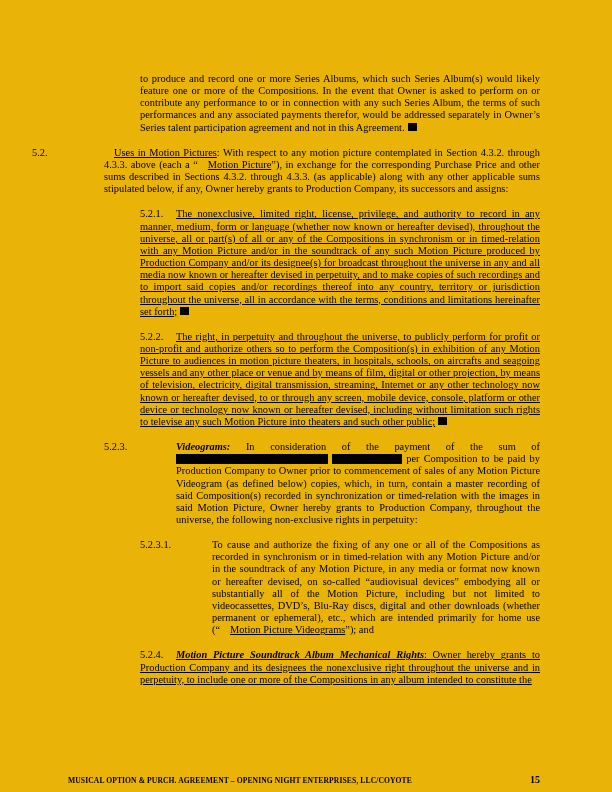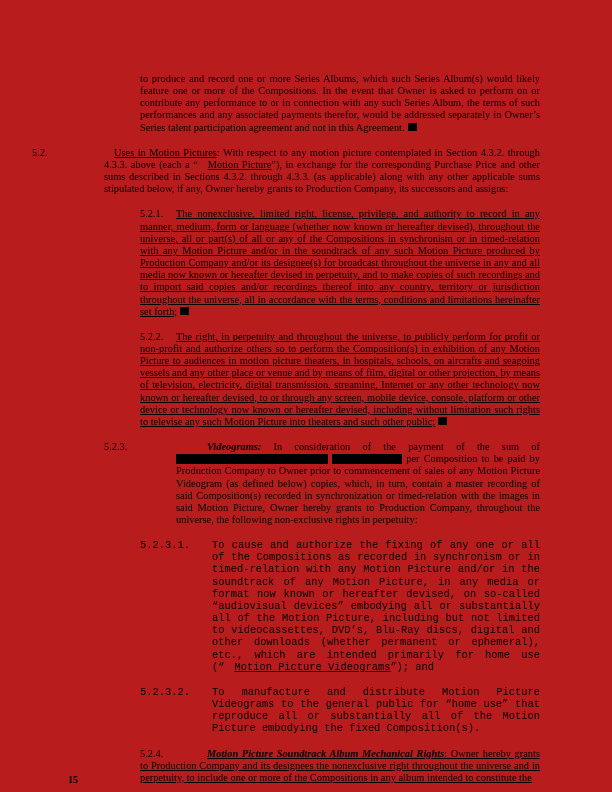--- a/index.html
+++ b/index.html
@@ -4,40 +4,40 @@
 <style>
   * { margin: 0; padding: 0; box-sizing: border-box; }
   html, body { width: 612px; height: 792px; }
   body {
     background: #ffffff;
     color: #000000;
     font-family: "Liberation Serif", serif;
     position: relative;
     overflow: hidden;
   }
-  .page { position: absolute; inset: 0; background: #b91c1c; }
+  .page { position: absolute; inset: 0; background: #eab308; }
   .doc { position: absolute; top: 73px; left: 0; right: 0; }
   p.para {
     font-size: 10.4px;
     line-height: 12.15px;
     text-align: justify;
     margin-right: 72px;
     margin-bottom: 13px;
     color: #000;
   }
   .num { display: inline-block; width: 36px; }
   
   .p-cont { margin-left: 140px; }
   .p-l1  { margin-left: 104px; text-indent: -36px; }
   .p-l2  { margin-left: 140px; text-decoration: underline; }
   .p-l2h { margin-left: 176px; text-indent: -36px; }
-  .p-l3  { margin-left: 212px; text-indent: -36px; font-family: Liberation Mono, monospace; }
+  .p-l3  { margin-left: 212px; text-indent: -36px; }
   
   .u  { text-decoration: underline; margin-left: 10px; }
-  .bi { font-weight: bold; font-style: italic; margin-left: 31px; }
+  .bi { font-weight: bold; font-style: italic; }
   .redact {
     display: inline-block;
     height: 10px;
     background: #000;
     vertical-align: text-bottom;
   }
   .redact-sm {
     display: inline-block;
     width: 9px;
     height: 8px;
@@ -60,20 +60,20 @@
 <body>
 
 <div class="page">
   <div class="doc">
       <p class="para p-cont"><span>to produce and record one or more Series Albums, which such Series Album(s) would likely feature one or more of the Compositions.  In the event that Owner is asked to perform on or contribute any performance to or in connection with any such Series Album, the terms of such performances and any associated payments therefor, would be addressed separately in Owner’s Series talent participation agreement and not in this Agreement.</span><span class="redact-sm" style="background: rgb(0, 0, 0);"></span></p>
       <p class="para p-l1"><span class="num">5.2.</span><span class="u">Uses in Motion Pictures</span><span>:  With respect to any motion picture contemplated in Section 4.3.2. through 4.3.3. above (each a “</span><span class="u">Motion Picture</span><span>”), in exchange for the corresponding Purchase Price and other sums described in Sections 4.3.2. through 4.3.3. (as applicable) along with any other applicable sums stipulated below, if any, Owner hereby grants to Production Company, its successors and assigns:</span></p>
       <p class="para p-l2"><span class="num">5.2.1.</span><span>The nonexclusive, limited right, license, privilege, and authority to record in any manner, medium, form or language (whether now known or hereafter devised), throughout the universe, all or part(s) of all or any of the Compositions in synchronism or in timed-relation with any Motion Picture and/or in the soundtrack of any such Motion Picture produced by Production Company and/or its designee(s) for broadcast throughout the universe in any and all media now known or hereafter devised in perpetuity, and to make copies of such recordings and to import said copies and/or recordings thereof into any country, territory or jurisdiction throughout the universe, all in accordance with the terms, conditions and limitations hereinafter set forth;</span><span class="redact-sm" style="background: rgb(0, 0, 0);"></span></p>
       <p class="para p-l2"><span class="num">5.2.2.</span><span>The right, in perpetuity and throughout the universe, to publicly perform for profit or non-profit and authorize others so to perform the Composition(s) in exhibition of any Motion Picture to audiences in motion picture theaters, in hospitals, schools, on aircrafts and seagoing vessels and any other place or venue and by means of film, digital or other projection, by means of television, electricity, digital transmission, streaming, Internet or any other technology now known or hereafter devised, to or through any screen, mobile device, console, platform or other device or technology now known or hereafter devised, including without limitation such rights to televise any such Motion Picture into theaters and such other public;</span><span class="redact-sm" style="background: rgb(0, 0, 0);"></span></p>
       <p class="para p-l2h"><span class="num">5.2.3.</span><span class="bi">Videograms:</span><span> In consideration of the payment of the sum of </span><span class="redact" style="width: 152px; background: rgb(0, 0, 0);"></span><span> </span><span class="redact" style="width: 70px; background: rgb(0, 0, 0);"></span><span> per Composition to be paid by Production Company to Owner prior to commencement of sales of any Motion Picture Videogram (as defined below) copies, which, in turn, contain a master recording of said Composition(s) recorded in synchronization or timed-relation with the images in said Motion Picture, Owner hereby grants to Production Company, throughout the universe, the following non-exclusive rights in perpetuity:</span></p>
       <p class="para p-l3"><span class="num">5.2.3.1.</span><span>To cause and authorize the fixing of any one or all of the Compositions as recorded in synchronism or in timed-relation with any Motion Picture and/or in the soundtrack of any Motion Picture, in any media or format now known or hereafter devised, on so-called “audiovisual devices” embodying all or substantially all of the Motion Picture, including but not limited to videocassettes, DVD’s, Blu-Ray discs, digital and other downloads (whether permanent or ephemeral), etc., which are intended primarily for home use (“</span><span class="u">Motion Picture Videograms</span><span>”); and</span></p>
-      <p class="para p-l3"><span class="num">5.2.3.2.</span><span>To manufacture and distribute Motion Picture Videograms to the general public for “home use” that reproduce all or substantially all of the Motion Picture embodying the fixed Composition(s).</span></p>
       <p class="para p-l2"><span class="num">5.2.4.</span><span class="bi">Motion Picture Soundtrack Album Mechanical Rights</span><span>:  Owner hereby grants to Production Company and its designees the nonexclusive right throughout the universe and in perpetuity, to include one or more of the Compositions in any album intended to constitute the</span></p>
     </div>
 
   <div class="footer">
+    <span class="footer-title">MUSICAL OPTION &amp; PURCH. AGREEMENT – OPENING NIGHT ENTERPRISES, LLC/COYOTE</span>
     <span class="page-num">15</span>
   </div>
 </div>
 
 </body></html>

